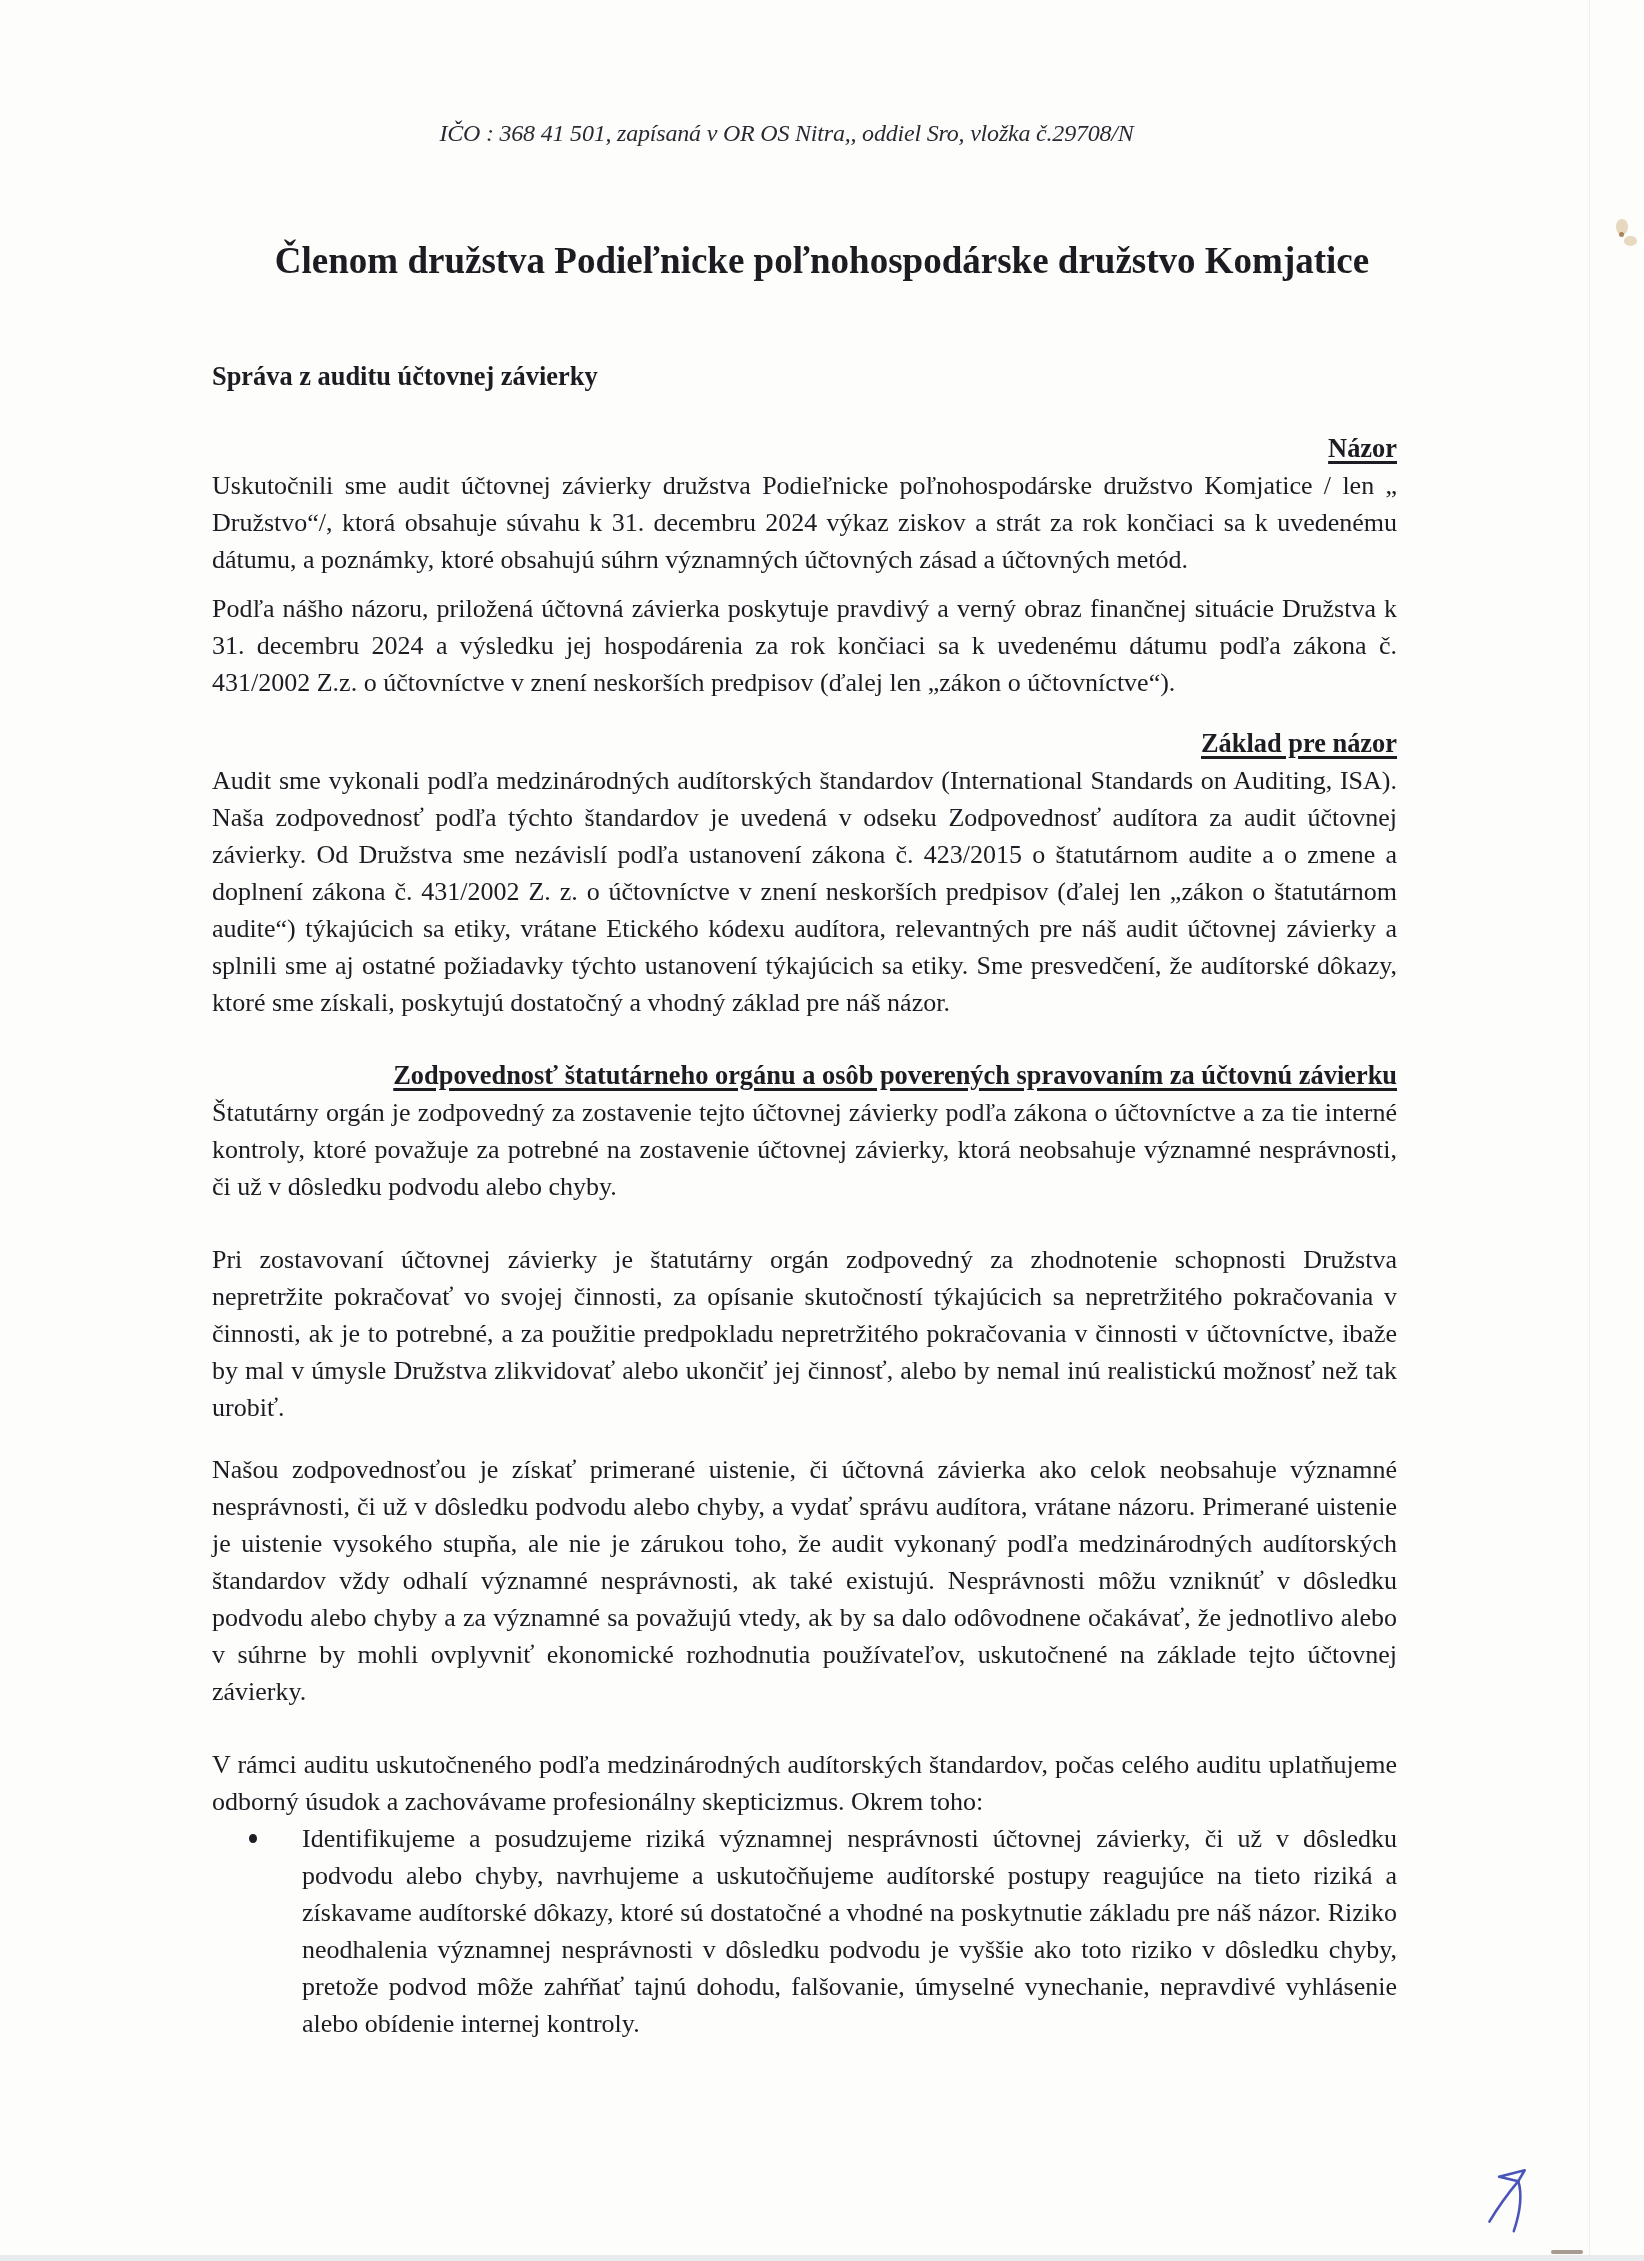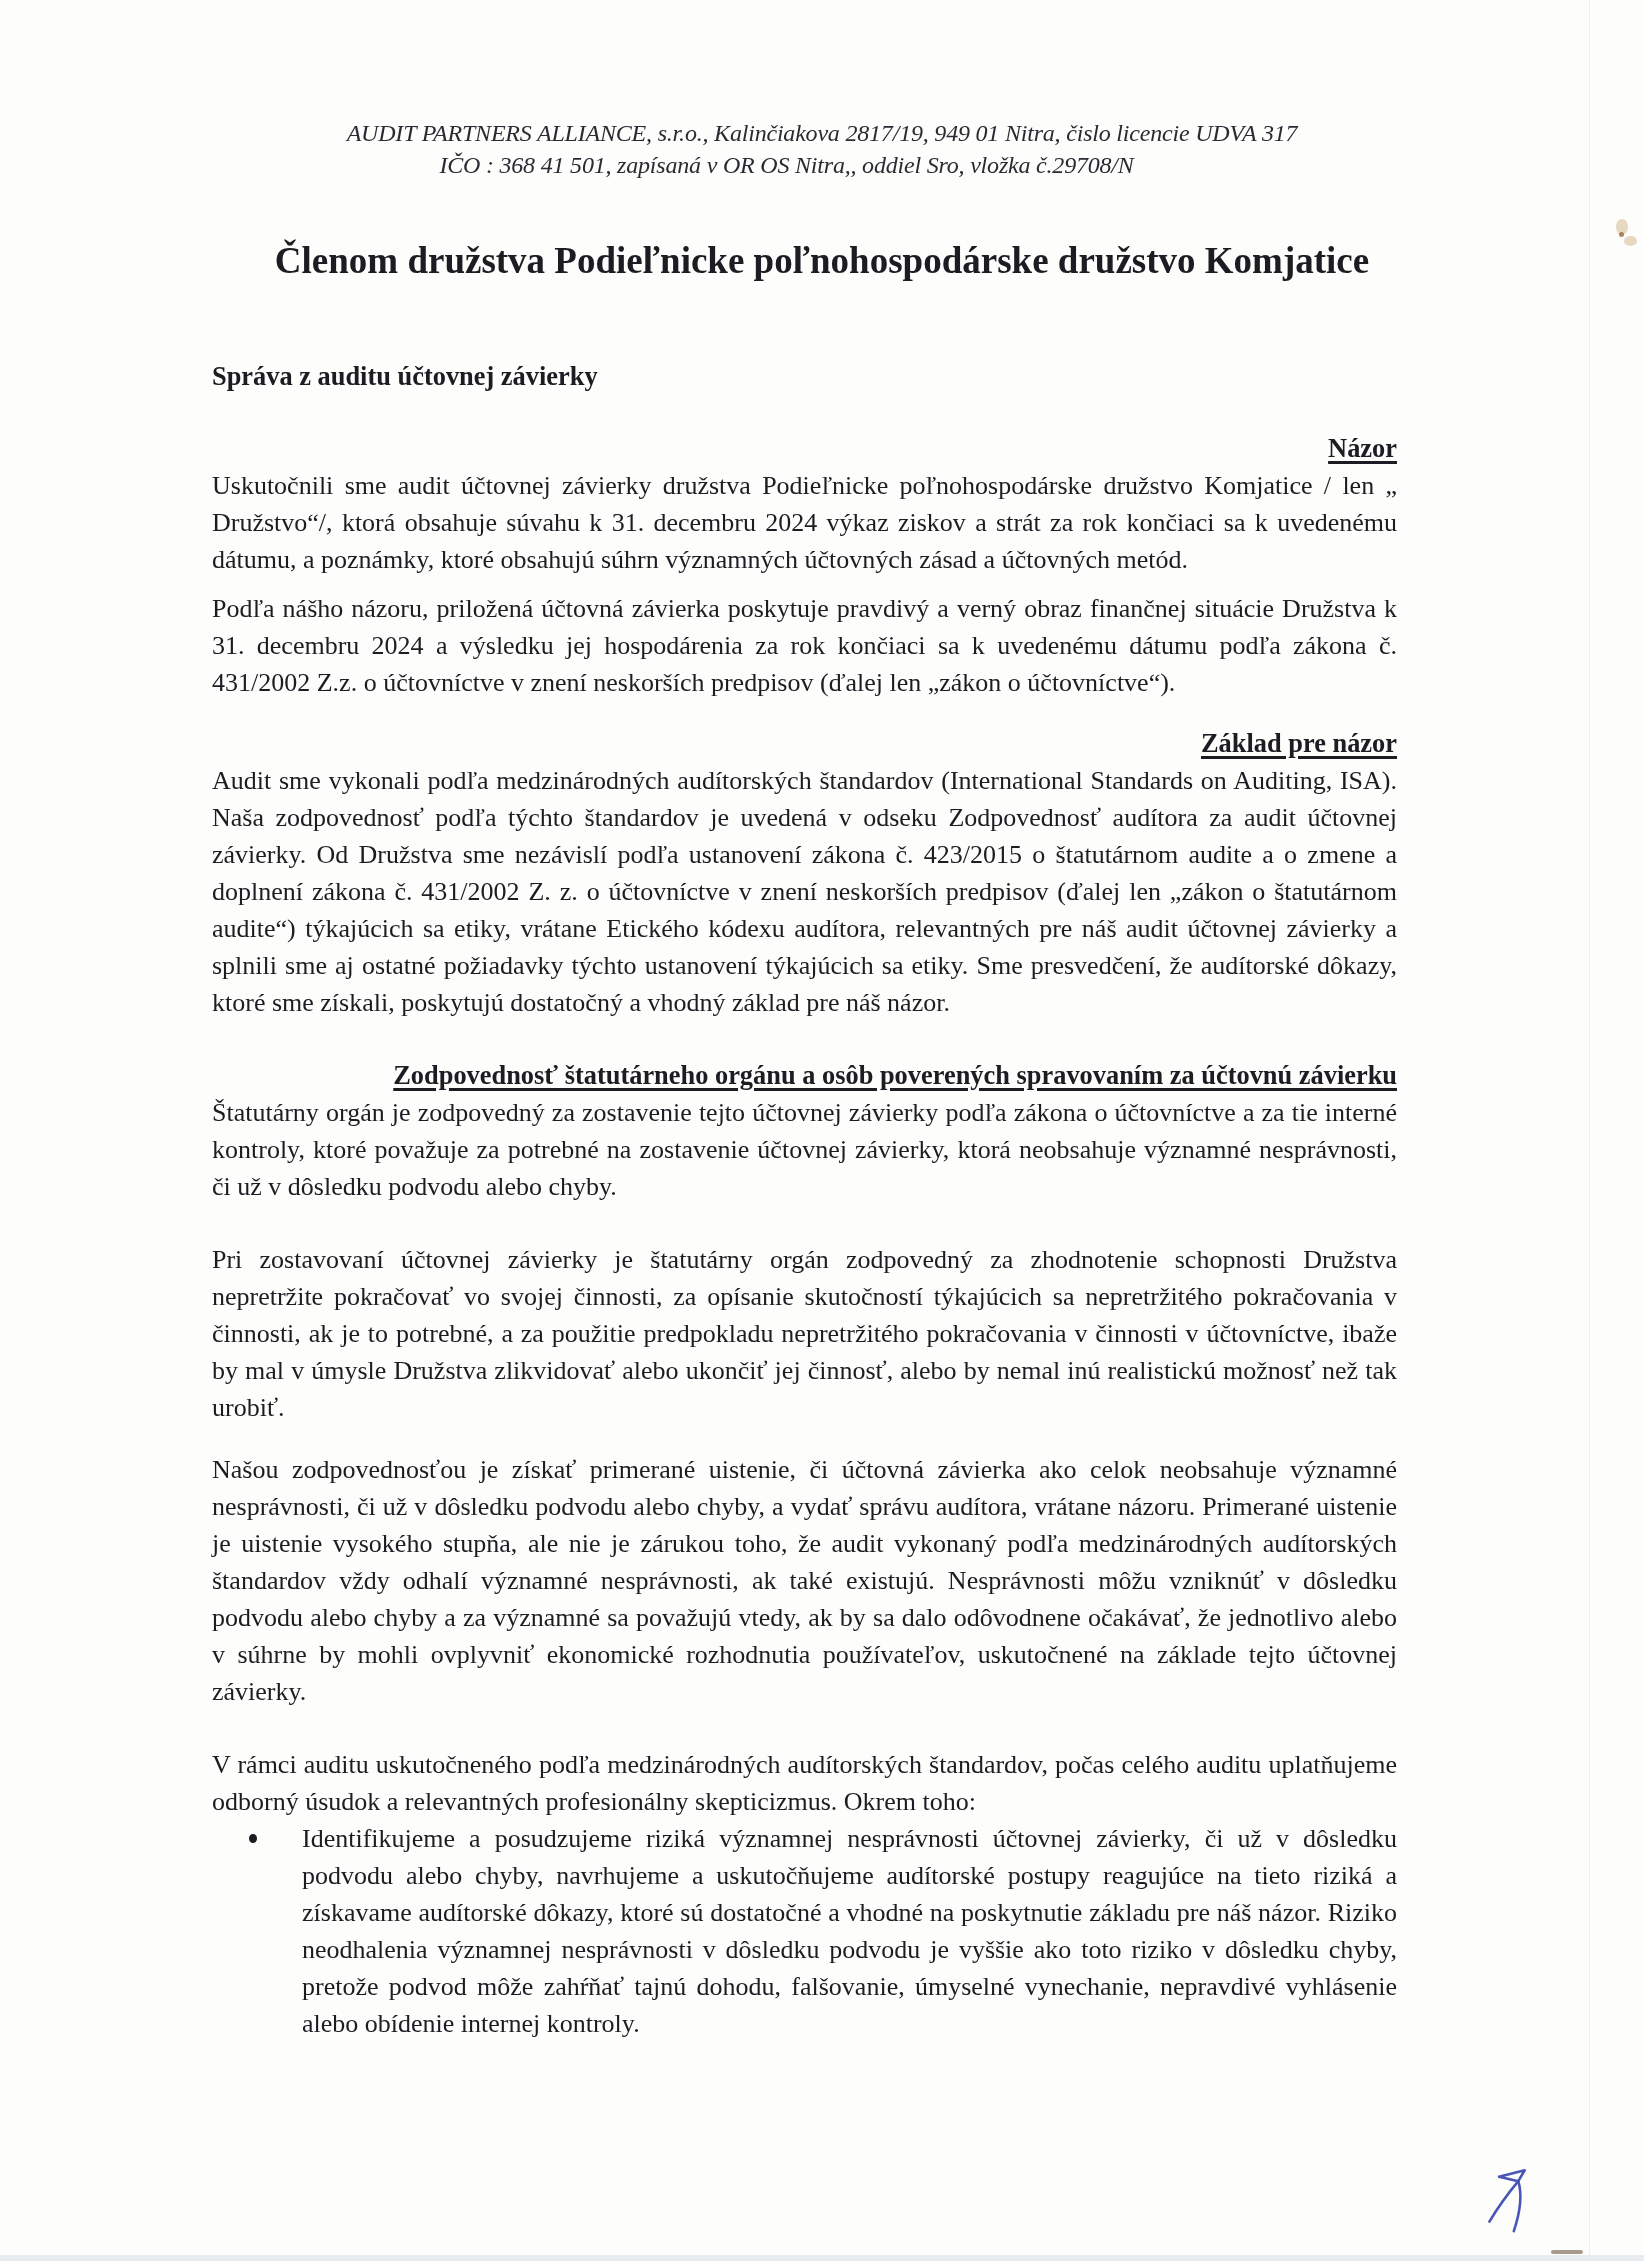--- a/index.html
+++ b/index.html
@@ -48,21 +48,20 @@
 <body>
 
 <div class="page">
 
   <div class="rule-v"></div>
   <div class="stain" style="left:1616px;top:219px;width:11.6px;height:15.5px;"></div>
   <div class="stain" style="left:1619px;top:232px;width:5.2px;height:5.2px;background:rgba(140,90,40,0.7);"></div>
   <div class="stain" style="left:1624px;top:236px;width:13px;height:10.3px;"></div>
 
   <div class="header">
-    <div>AUDIT PARTNERS ALLIANCE, s.r.o.,  Kalinčiakova 2817/19, 949 01 Nitra, čislo licencie UDVA 317</div>
     <div class="l2">IČO : 368 41 501, zapísaná v OR OS Nitra,, oddiel Sro, vložka č.29708/N</div>
   </div>
 
   <div class="titles">
     <div class="t2">Členom družstva Podieľnicke poľnohospodárske družstvo Komjatice</div>
   </div>
 
   <div class="content">
     <div class="subtitle">Správa z auditu účtovnej závierky</div>
 
@@ -87,21 +86,21 @@
       <p>Štatutárny orgán je zodpovedný za zostavenie tejto účtovnej závierky podľa zákona o účtovníctve a za tie interné kontroly, ktoré považuje za potrebné na zostavenie účtovnej   závierky, ktorá neobsahuje významné nesprávnosti, či už v dôsledku podvodu alebo chyby.</p>
       <div class="gap-l"></div>
       <p>Pri zostavovaní účtovnej závierky je štatutárny orgán zodpovedný za zhodnotenie schopnosti Družstva nepretržite pokračovať vo svojej činnosti, za opísanie skutočností týkajúcich sa nepretržitého pokračovania v činnosti, ak je to potrebné, a za použitie predpokladu nepretržitého pokračovania v činnosti v účtovníctve, ibaže by mal v úmysle Družstva zlikvidovať alebo ukončiť jej činnosť, alebo by nemal inú realistickú možnosť než tak urobiť.</p>
     </section>
 
     <div class="gap-m"></div>
 
     <section>
       <p>Našou zodpovednosťou je získať primerané uistenie, či účtovná závierka ako celok neobsahuje významné nesprávnosti, či už v dôsledku podvodu alebo chyby, a vydať správu audítora, vrátane názoru. Primerané uistenie je uistenie vysokého stupňa, ale nie je zárukou toho, že audit vykonaný podľa medzinárodných audítorských štandardov vždy odhalí významné nesprávnosti, ak také existujú. Nesprávnosti môžu vzniknúť v dôsledku podvodu alebo chyby a za významné sa považujú vtedy, ak by sa dalo odôvodnene očakávať, že jednotlivo alebo v súhrne by mohli ovplyvniť ekonomické rozhodnutia používateľov, uskutočnené na základe tejto účtovnej závierky.</p>
       <div class="gap-l"></div>
-      <p>V rámci auditu uskutočneného podľa medzinárodných audítorských štandardov, počas celého auditu uplatňujeme odborný úsudok a relevantných  profesionálny skepticizmus. Okrem toho:</p>
+      <p>V rámci auditu uskutočneného podľa medzinárodných audítorských štandardov, počas celého auditu uplatňujeme odborný úsudok a zachovávame  profesionálny skepticizmus. Okrem toho:</p>
       <ul class="bullets">
         <li>
           <span class="dot"></span>
           <span>Identifikujeme a posudzujeme riziká významnej nesprávnosti účtovnej závierky, či už v dôsledku podvodu alebo chyby, navrhujeme a uskutočňujeme audítorské postupy reagujúce na tieto riziká a získavame audítorské dôkazy, ktoré sú dostatočné a vhodné na poskytnutie základu pre náš názor. Riziko neodhalenia významnej nesprávnosti v dôsledku podvodu je vyššie ako toto riziko v dôsledku chyby, pretože podvod môže zahŕňať tajnú dohodu, falšovanie, úmyselné vynechanie, nepravdivé vyhlásenie alebo obídenie internej kontroly.</span>
         </li>
       </ul>
     </section>
   </div>
 
   <svg class="signature" viewBox="0 0 120 150">

